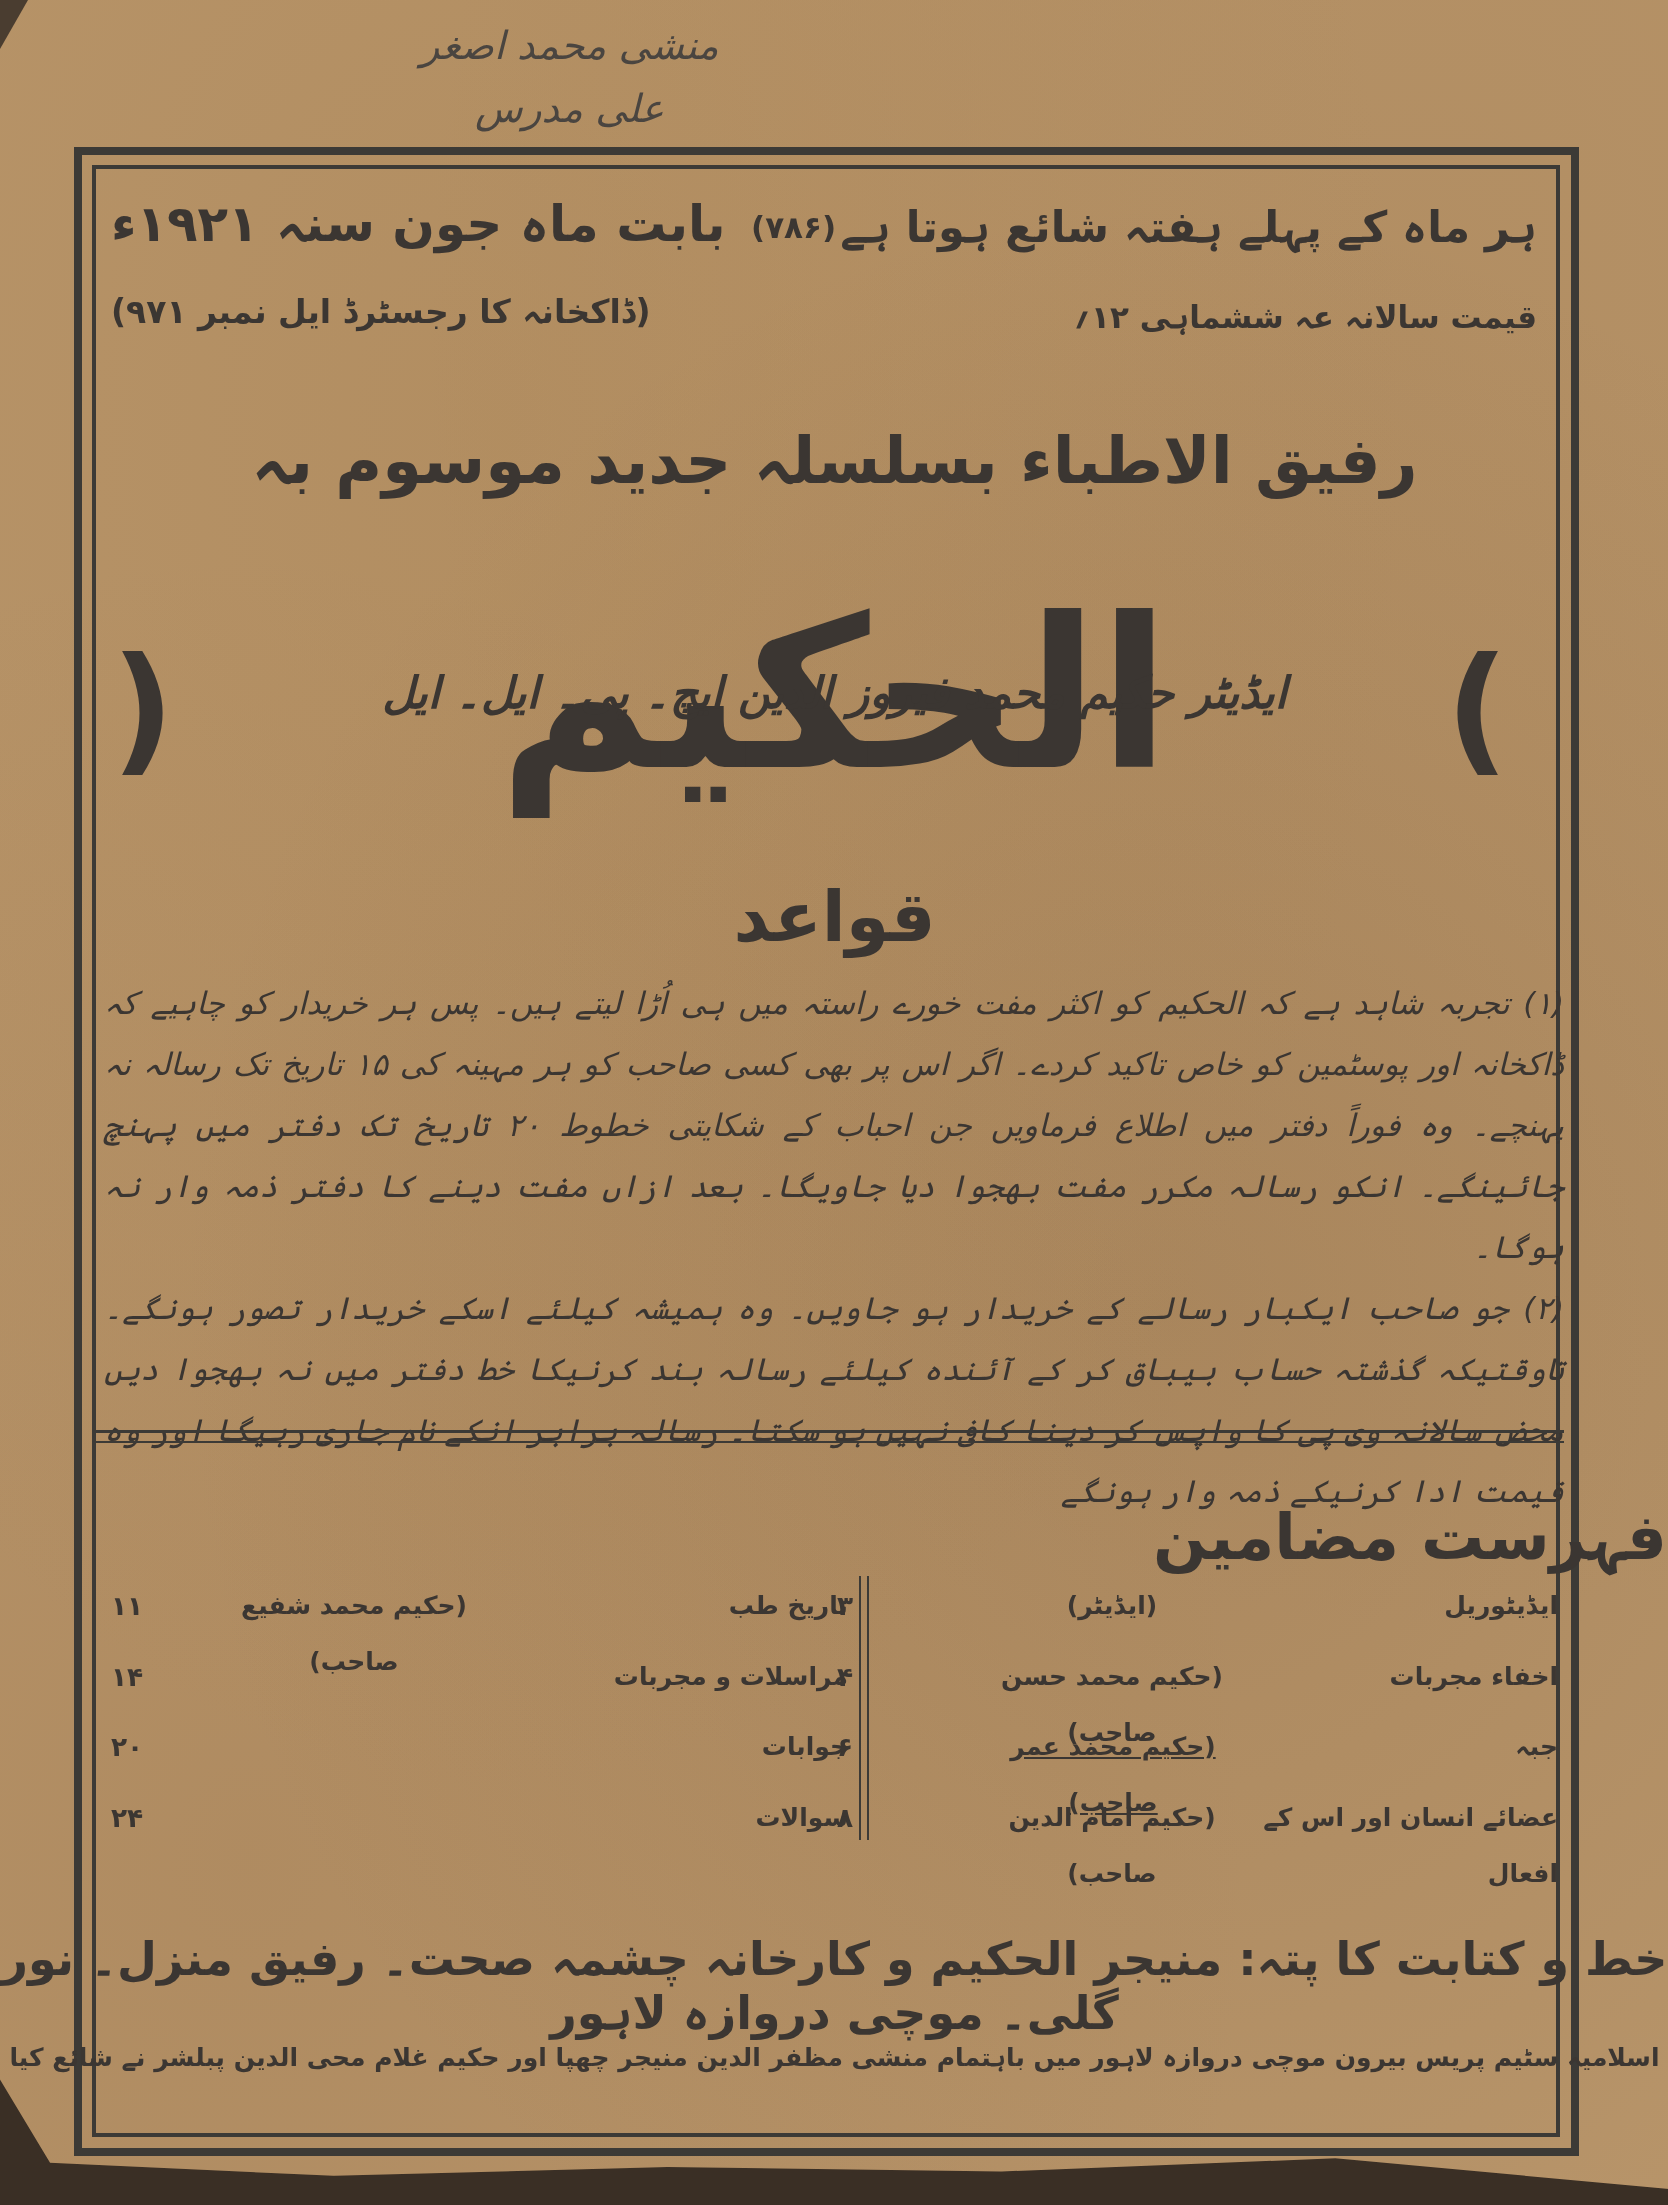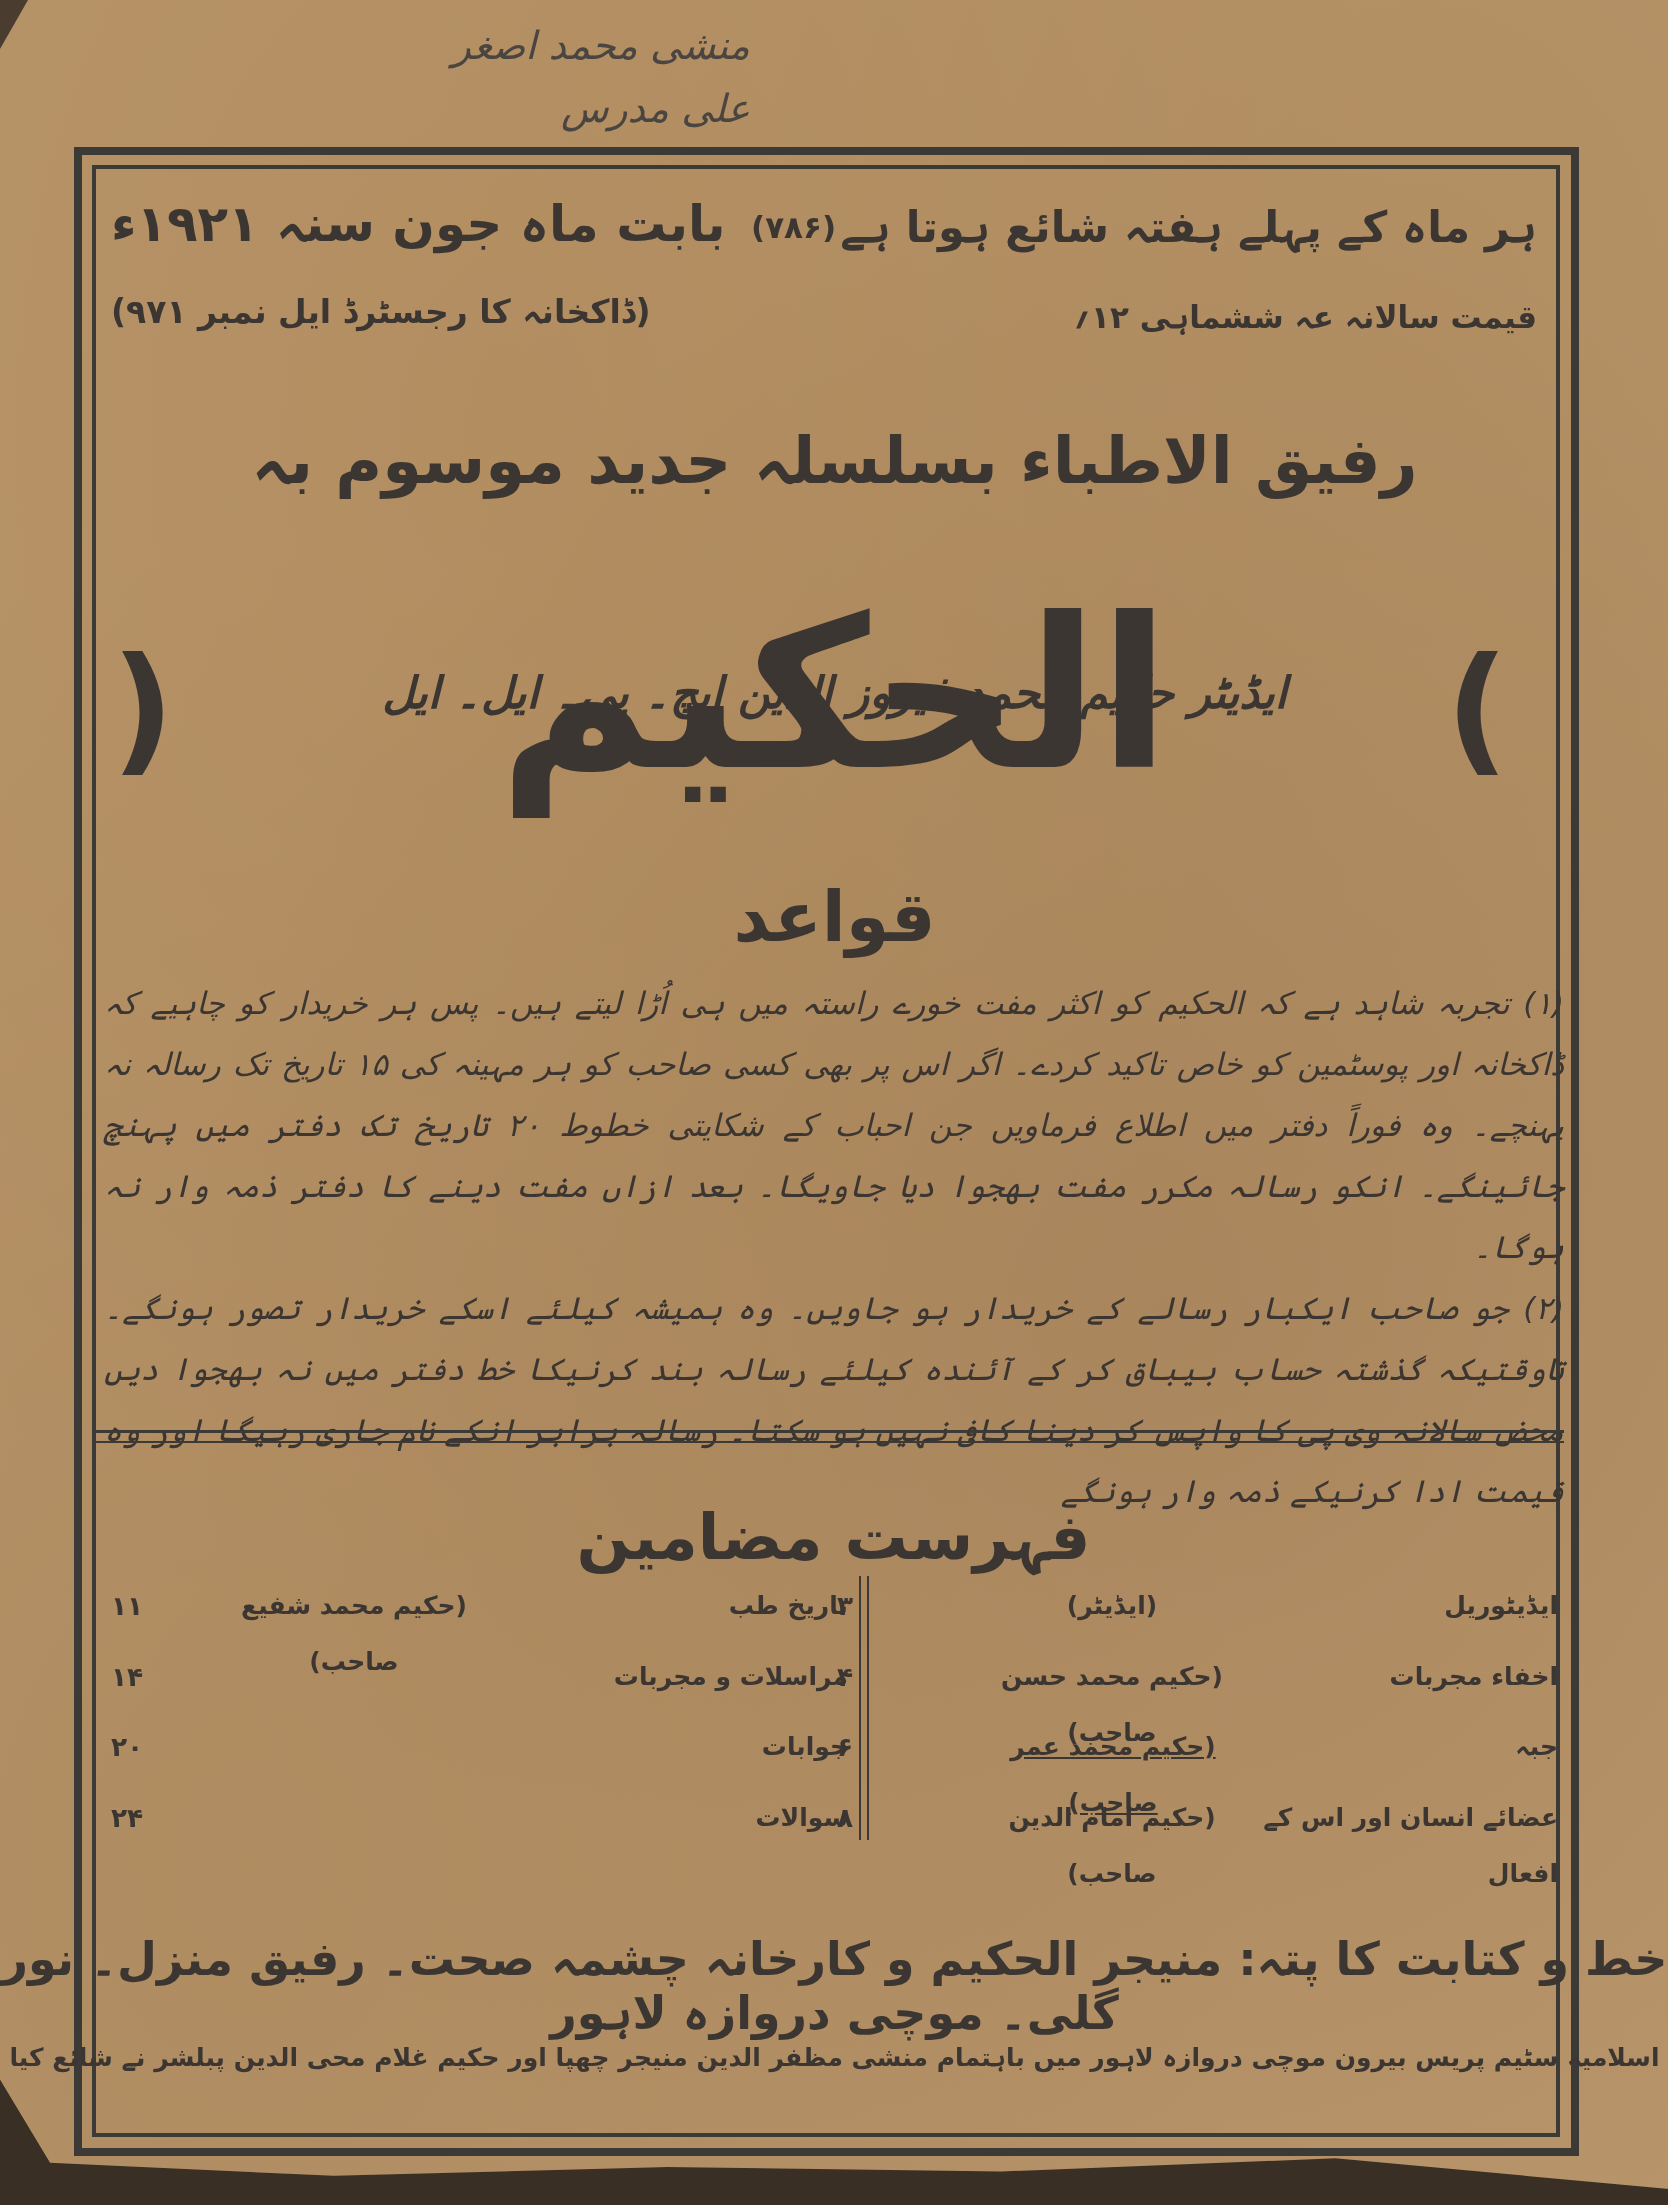--- a/index.html
+++ b/index.html
@@ -20,21 +20,21 @@
       #b8956a;
     clip-path: polygon(0 0, 100% 0, 100% 100%, 80% 98.6%, 60% 99.2%, 40% 99%, 20% 99.4%, 3% 98.8%, 0 95%);
   }
   .corner-tear {
     position: absolute; left: 0; top: 0; width: 28px; height: 49px;
     background: #4a3d30;
     clip-path: polygon(0 0, 100% 0, 0 100%);
   }
   .handwritten {
     position: absolute; left: 389px; top: 14px; width: 361px; height: 63px;
-    direction: rtl; text-align: right;
+    direction: rtl; text-align: center;
     font-family: "DejaVu Serif", serif; font-size: 39px; font-style: italic;
     color: #4a4540; line-height: 63px;
   }
   .outer-frame {
     position: absolute; left: 74px; top: 147px; width: 1505px; height: 2009px;
     border: 8.3px solid #3c3a36;
   }
   .inner-frame {
     position: absolute; left: 92px; top: 165px; width: 1468px; height: 1972px;
     border: 4.2px solid #3c3a36;
@@ -61,21 +61,21 @@
     font-size: 31px; line-height: 61px; text-align: justify; text-align-last: right;
   }
   .rules p { margin: 0; font-style: italic; }
 
   .divider {
     position: absolute; left: 92px; width: 1472px; height: 0;
     border-top: 3.5px solid #3c3a36;
   }
   .divider-2 { border-top-width: 2.8px; }
 
-  .toc-heading { left: 0; width: 1667px; top: 1501px; text-align: center; font-size: 63px; font-weight: bold; }
+  .toc-heading { left: 0; width: 1667px; top: 1501px; font-size: 63px; font-weight: bold; }
   .toc-vline { position: absolute; left: 859px; top: 1576px; width: 9.7px; height: 264px; border-left: 2.8px solid #3c3a36; border-right: 2.8px solid #3c3a36; }
   .toc-row { position: absolute; height: 56px; font-size: 25px; font-weight: bold; line-height: 56px; }
   .toc-title { direction: rtl; }
   .toc-page { direction: ltr; font-size: 26.4px; }
 
   .footer-address { left: 0; width: 1669px; top: 1932px; text-align: center; font-size: 46px; font-weight: bold; }
   .imprint { left: 0; width: 1669px; top: 2043px; text-align: center; font-size: 25px; font-weight: bold; }
 </style>
 </head>
 <body>

